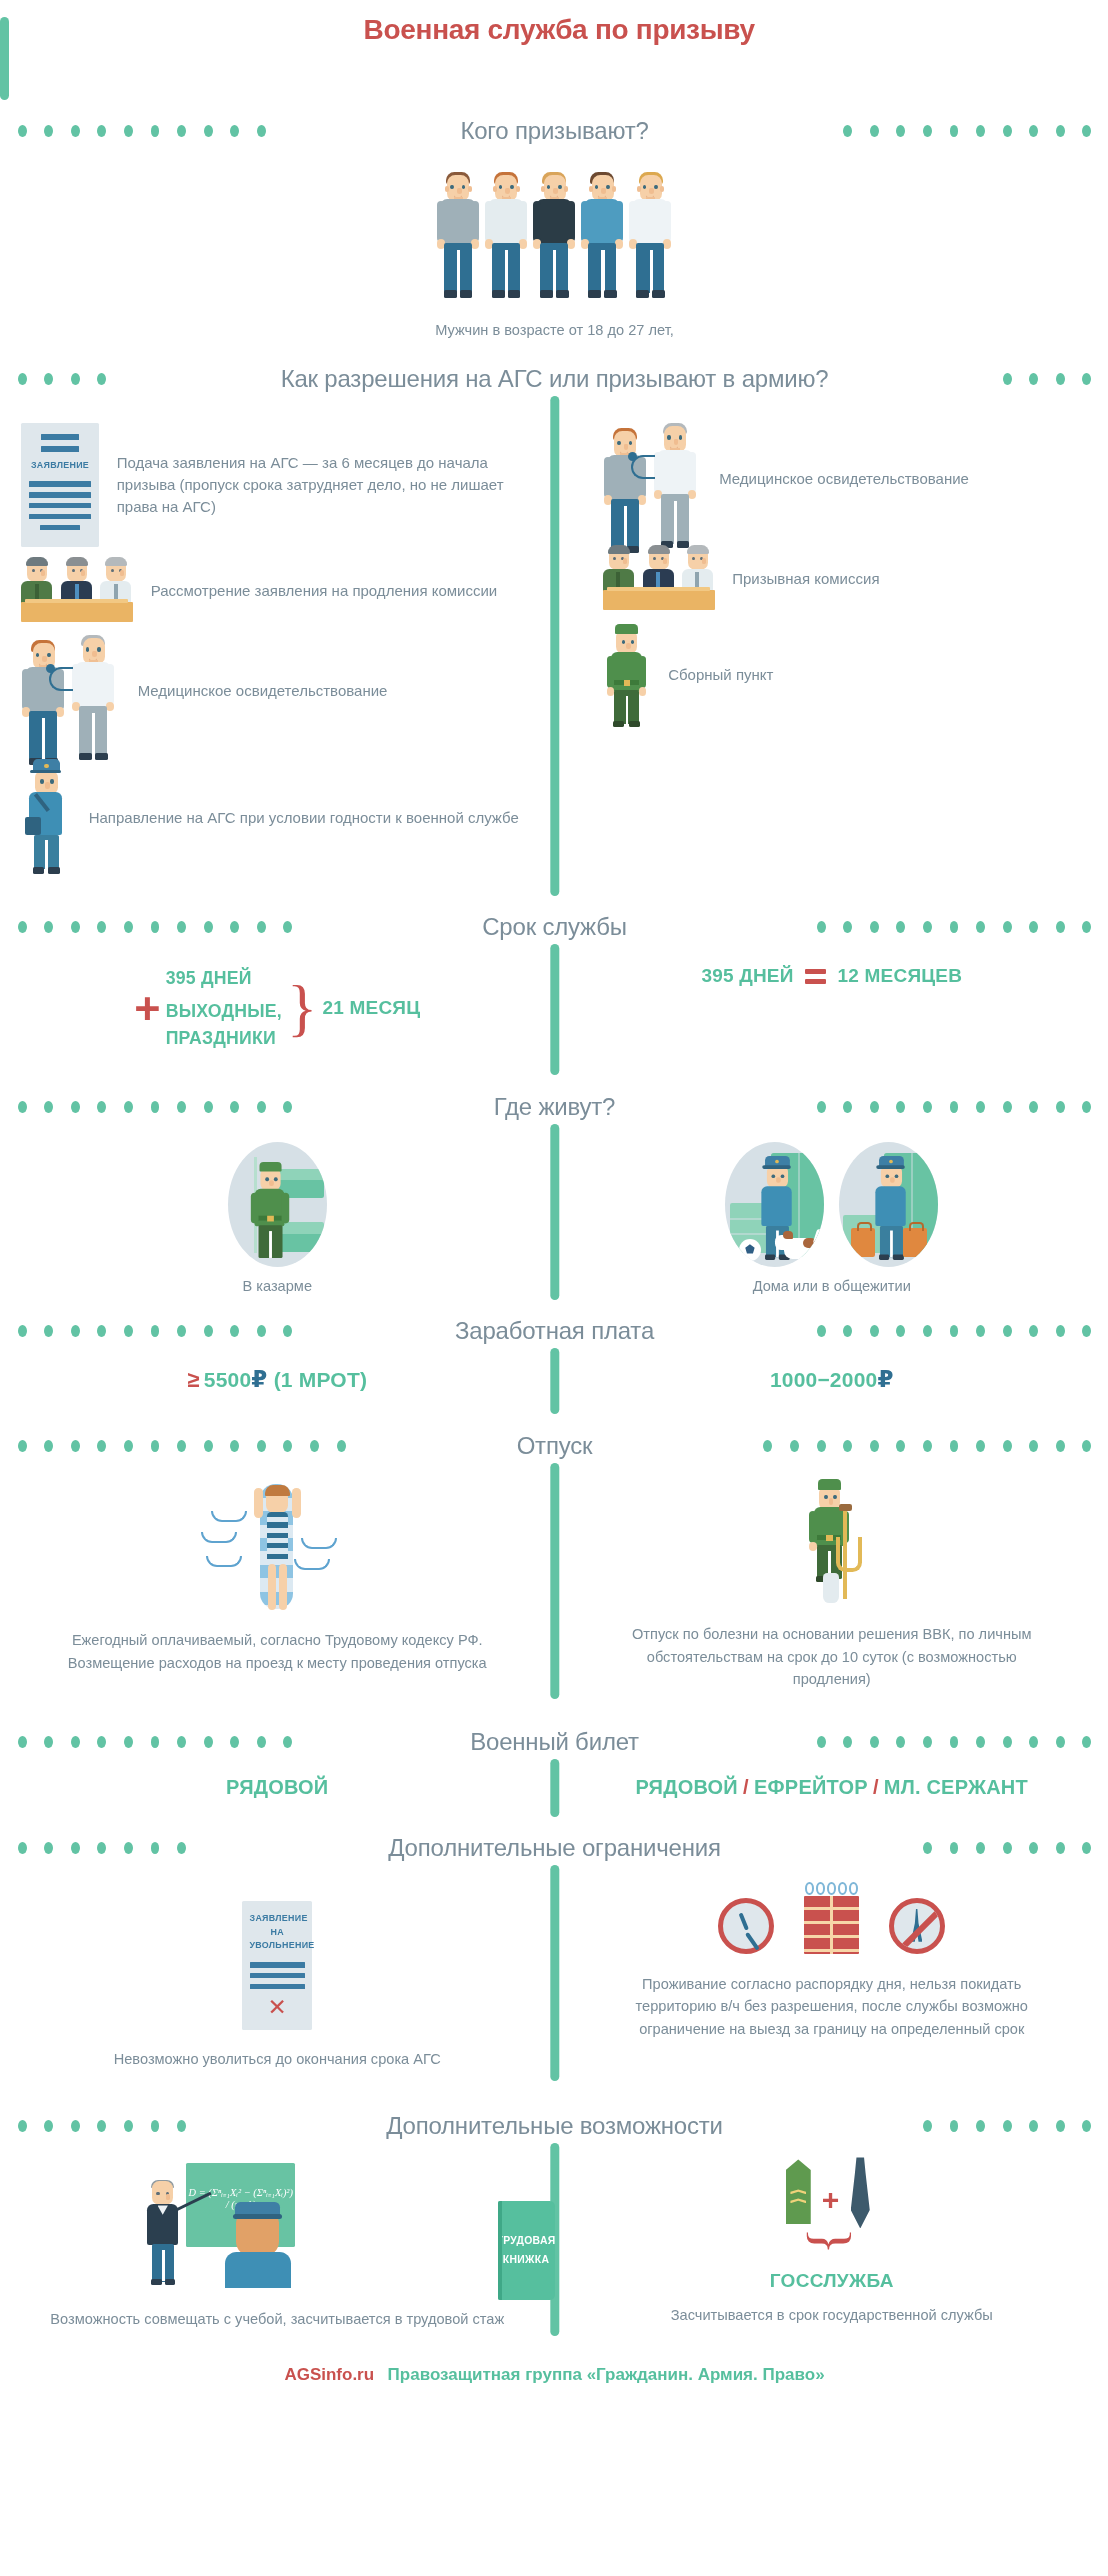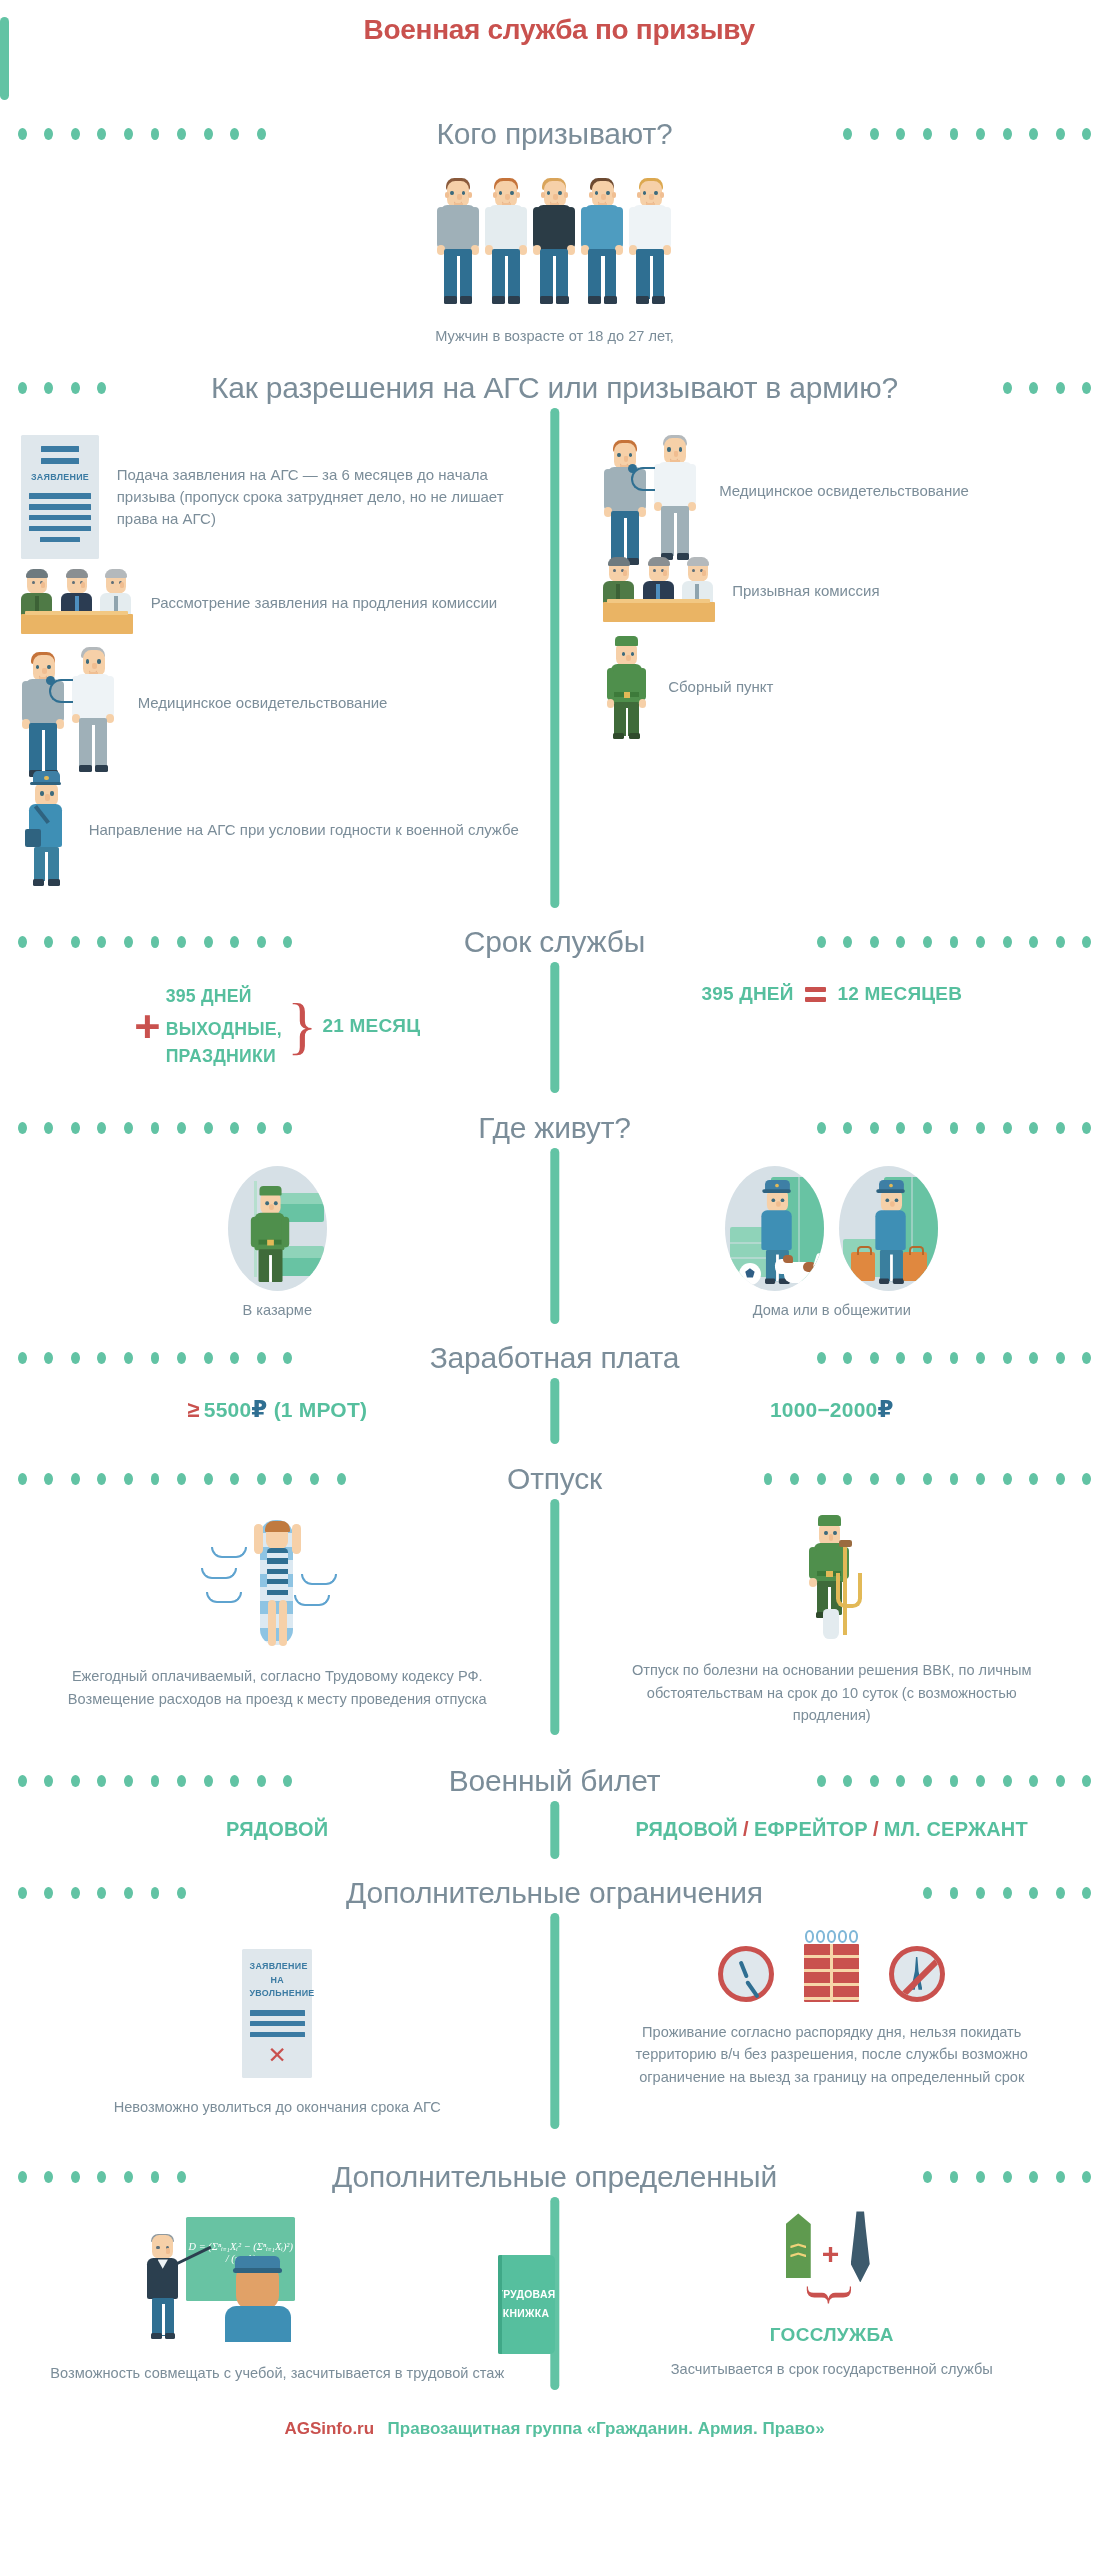--- a/index.html
+++ b/index.html
@@ -24,21 +24,21 @@
     width: 9.4px; height: 83px; background: #62c3a4; border-radius: 5.2px; margin: 3.1px auto 0;
   }
 
   
   .sec-head { display:flex; align-items:center; justify-content:center; gap: 11.5px; margin: 17.7px 0 3.1px; }
   .dots { display:flex; align-items:center; gap: 17.7px; flex: 1 1 0; }
   .dots.left { justify-content: flex-start; padding-left: 17.7px; }
   .dots.right { justify-content: flex-end; padding-right: 17.7px; }
   .dot { width: 8.9px; height: 12px; border-radius: 50%; background: #62c3a4; flex: 0 0 auto; }
   .sec-title {
-    color: #7b8d99; font-size: 30px; font-weight: 400; white-space: nowrap;
+    color: #7b8d99; font-size: 24px; font-weight: 400; white-space: nowrap;
     letter-spacing: -0.2px; padding: 0 3.1px;
   }
 
   
   .split { position: relative; display: flex; }
   .split > .col { flex: 1 1 0; min-width: 0; }
   .divider-wrap { position:absolute; left: 50%; top: 0; bottom: 0; transform: translateX(-50%); width: 9.4px; }
   .divider { width: 9.4px; background: #62c3a4; border-radius: 5.2px; height: 100%; }
 
   
@@ -1115,21 +1115,21 @@
   <div class="sec-head" style="margin-top:31px">
     <div class="dots left">
       <i class="dot"></i>
         <i class="dot"></i>
         <i class="dot"></i>
         <i class="dot"></i>
         <i class="dot"></i>
         <i class="dot"></i>
         <i class="dot"></i>
     </div>
-    <div class="sec-title">Дополнительные определенный</div>
+    <div class="sec-title">Дополнительные возможности</div>
     <div class="dots right">
       <i class="dot"></i>
         <i class="dot"></i>
         <i class="dot"></i>
         <i class="dot"></i>
         <i class="dot"></i>
         <i class="dot"></i>
         <i class="dot"></i>
     </div>
   </div>

